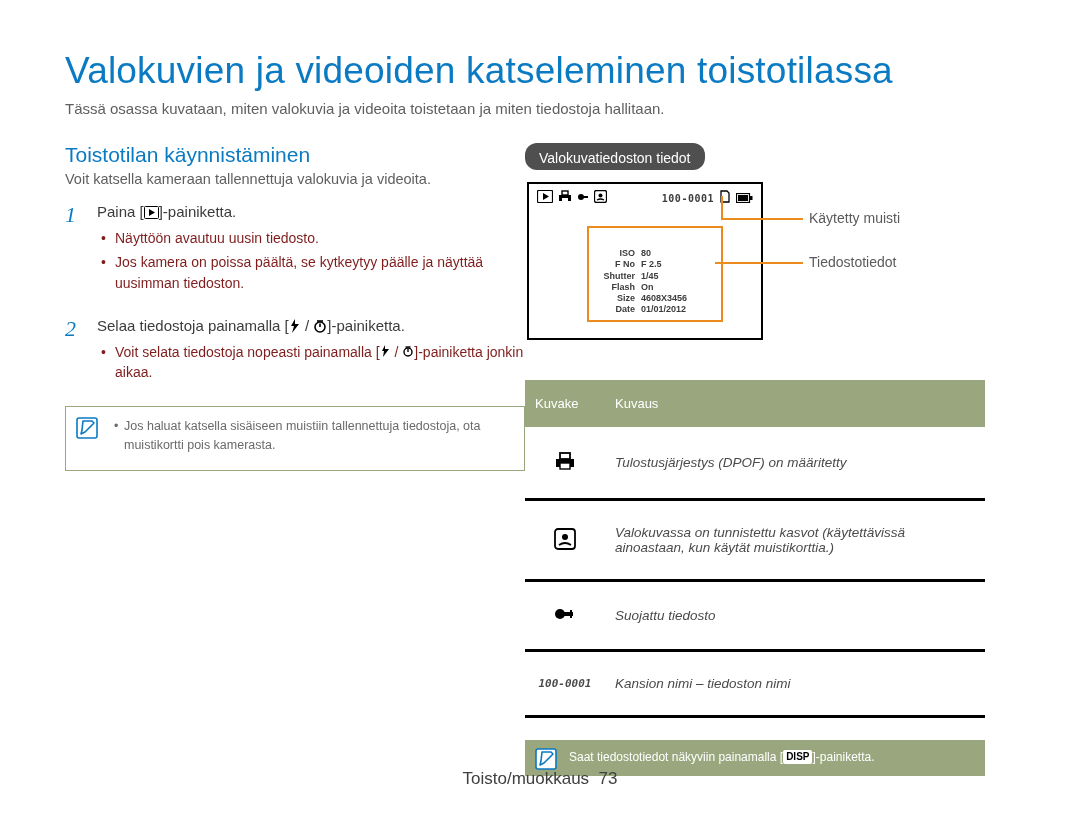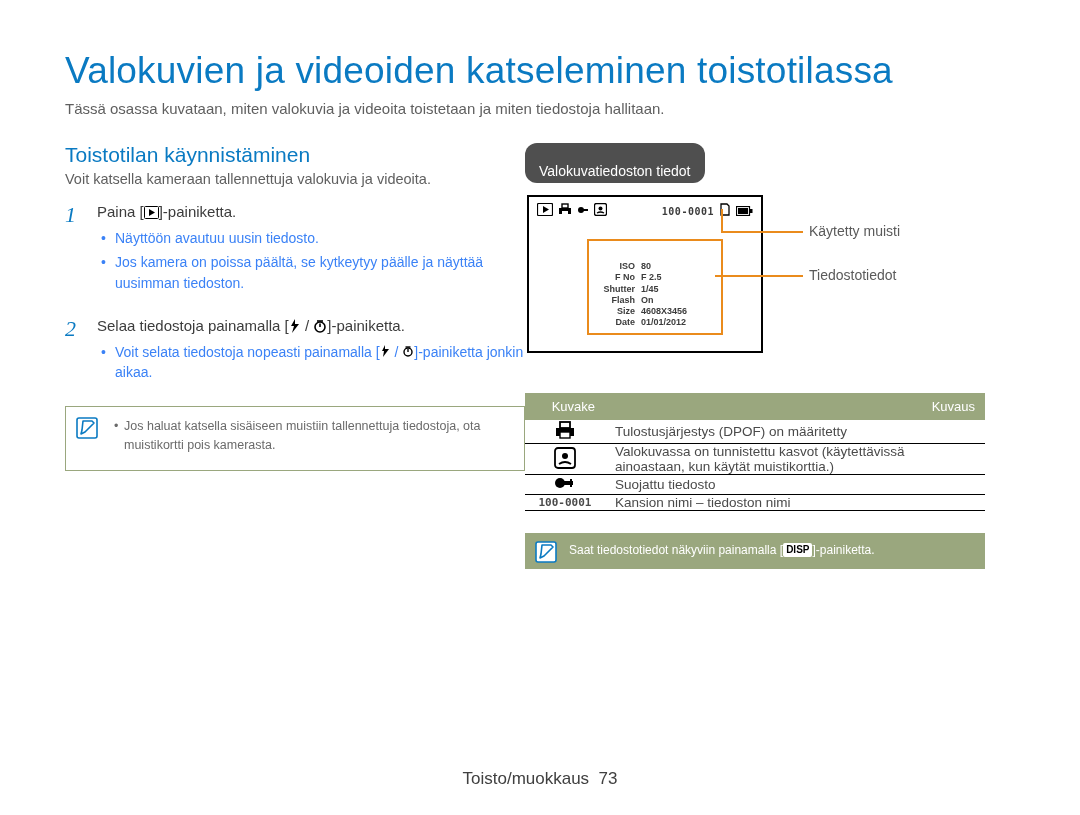--- a/index.html
+++ b/index.html
@@ -75,21 +75,21 @@
     display: inline-block;
     vertical-align: -2px;
   }
   .bullets {
     margin: 6px 0 16px 0;
     padding-left: 4px;
     list-style: none;
   }
   .bullets li {
     font-size: 14px;
-    color: #3b82f6;
+    color: #7f1d1d;
     line-height: 1.45;
     position: relative;
     padding-left: 14px;
     margin-bottom: 4px;
   }
   .bullets li::before {
     content: "•";
     position: absolute;
     left: 0;
     top: 0;
@@ -121,21 +121,21 @@
   .note-box ul li::before {
     content: "•";
     position: absolute;
     left: 0;
     top: 0;
   }
   .pill {
     background: #4f4f4f;
     color: #fff;
     border-radius: 12px;
-    padding: 20px 14px 4px;
+    padding: 7px 14px 4px;
     display: inline-block;
     font-size: 14px;
     margin-bottom: 12px;
   }
   
   .lcd-wrap {
     position: relative;
     height: 180px;
     margin-bottom: 18px;
   }
@@ -199,29 +199,30 @@
   
   table.icons {
     border-collapse: collapse;
     width: 100%;
     font-size: 13.5px;
     color: #4a4a4a;
   }
   table.icons th {
     background: #9aa77e;
     color: #fff;
-    text-align: right;
+    text-align: left;
     font-weight: normal;
     font-size: 13px;
-    padding: 6px 10px;
+    padding: 16px 10px;
   }
   table.icons td {
-    border-bottom: 1px solid #000000;
-    padding: 0 10px;
+    border-bottom: 3px solid #000000;
+    padding: 24px 10px;
     vertical-align: middle;
+    font-style: italic;
   }
   table.icons td.icon-cell {
     width: 60px;
     text-align: center;
   }
   
   .note-strip {
     background: #9aa77e;
     color: #fff;
     padding: 10px 30px 10px 44px;

